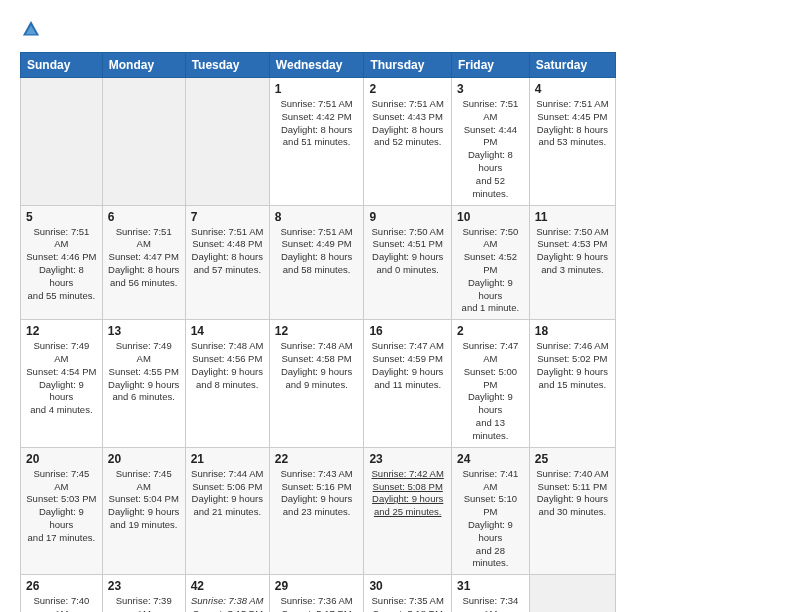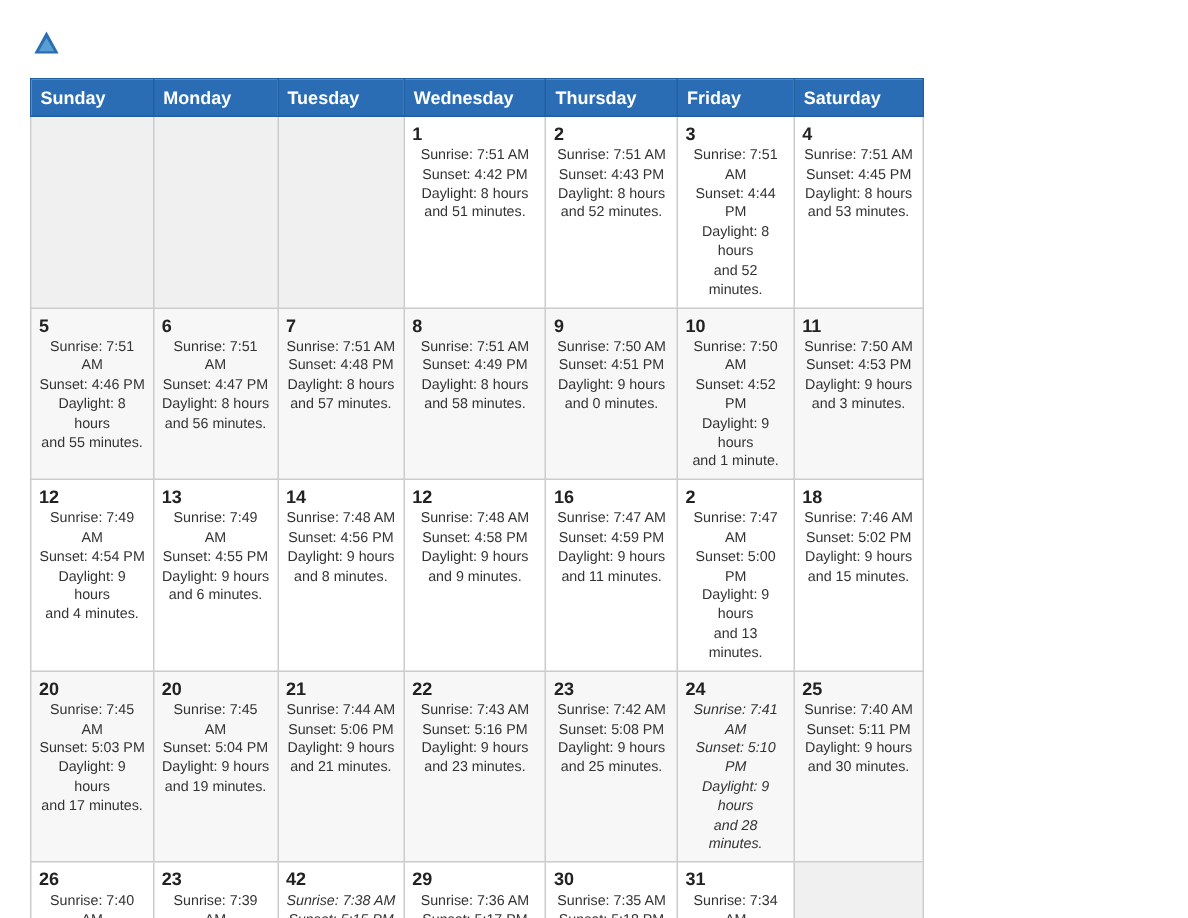--- a/index.html
+++ b/index.html
@@ -291,28 +291,28 @@
           </td>
           <td>
             <div class="day-num">22</div>
             <div class="day-info" style="white-space: pre-line;">Sunrise: 7:43 AM
 Sunset: 5:16 PM
 Daylight: 9 hours
 and 23 minutes.</div>
           </td>
           <td>
             <div class="day-num">23</div>
-            <div class="day-info" style="white-space: pre-line;">Sunrise: 7:42 AM
+            <div class="day-info" style="white-space: pre-line; text-decoration: underline;">Sunrise: 7:42 AM
 Sunset: 5:08 PM
 Daylight: 9 hours
 and 25 minutes.</div>
           </td>
           <td>
             <div class="day-num">24</div>
-            <div class="day-info" style="white-space: pre-line; font-style: italic;">Sunrise: 7:41 AM
+            <div class="day-info" style="white-space: pre-line;">Sunrise: 7:41 AM
 Sunset: 5:10 PM
 Daylight: 9 hours
 and 28 minutes.</div>
           </td>
           <td>
             <div class="day-num">25</div>
             <div class="day-info" style="white-space: pre-line;">Sunrise: 7:40 AM
 Sunset: 5:11 PM
 Daylight: 9 hours
 and 30 minutes.</div>

